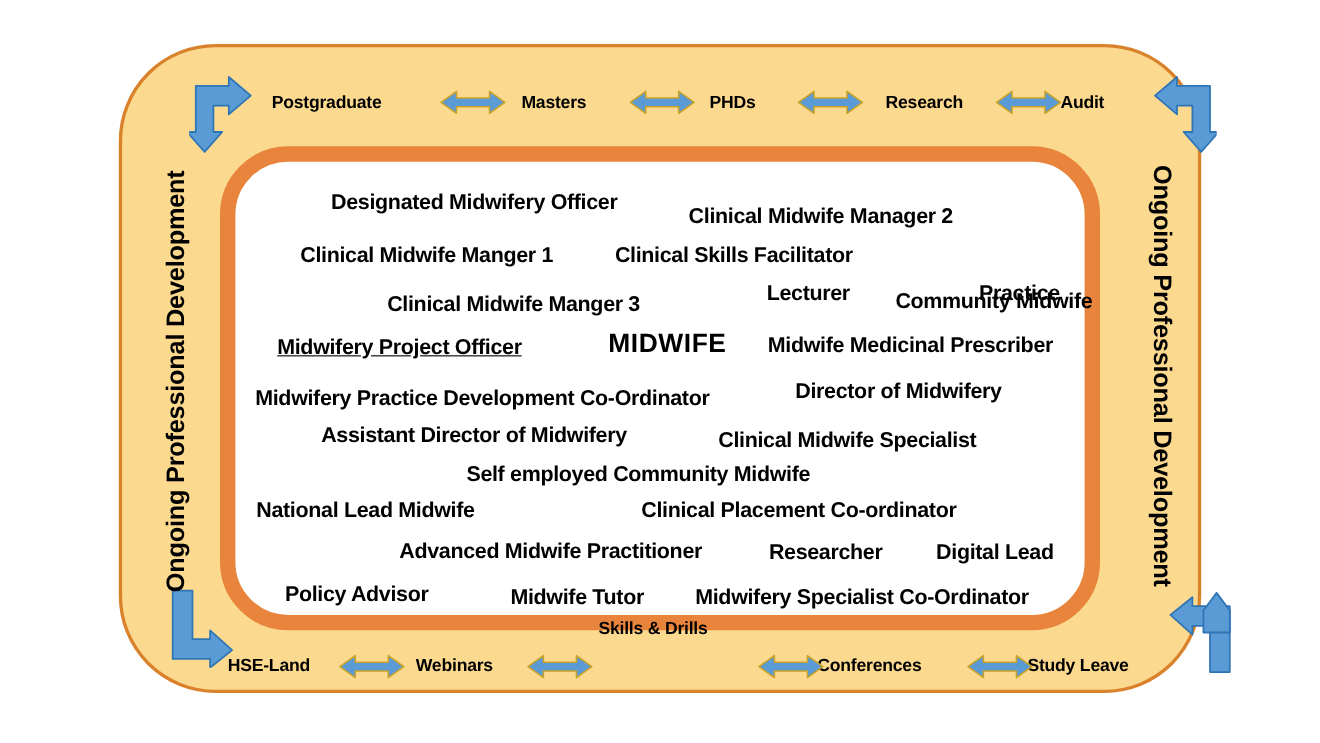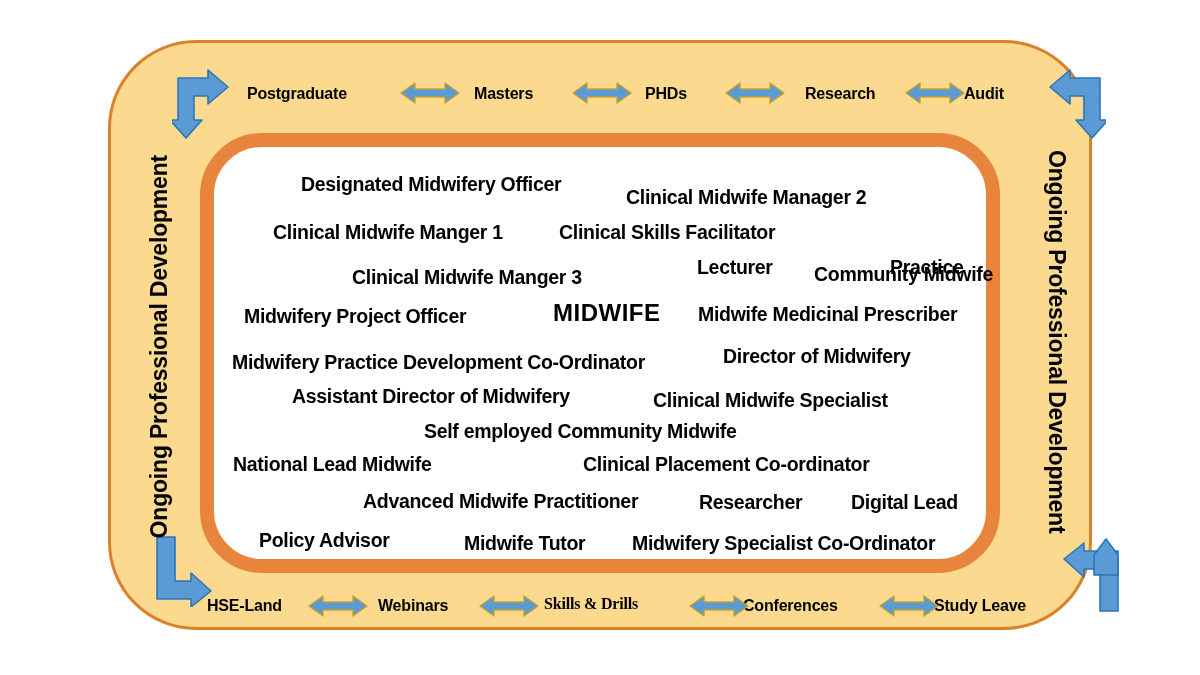--- a/index.html
+++ b/index.html
@@ -169,21 +169,21 @@
       </div>
       <div class="arrow" style="left: 904px; top: 80px;">
         <svg width="62" height="26" viewBox="0 0 62 26">
           <path d="M2,13 L16,3 L16,9 L46,9 L46,3 L60,13 L46,23 L46,17 L16,17 L16,23 Z" fill="#5B9BD5" stroke="#C9A227" stroke-width="1.4" stroke-linejoin="round"></path>
         </svg>
       </div>
     </div>
   <div id="bottom-track">
       <div class="t track-label" style="left: 207px; top: 598px;">HSE-Land</div>
       <div class="t track-label" style="left: 378px; top: 598px;">Webinars</div>
-      <div class="t track-label" style="left: 544px; top: 596px; font-family: Liberation Serif, serif;">Skills &amp; Drills</div>
+      <div class="t track-label" style="left: 544px; top: 564px;">Skills &amp; Drills</div>
       <div class="t track-label" style="left: 743px; top: 598px;">Conferences</div>
       <div class="t track-label" style="left: 934px; top: 598px;">Study Leave</div>
       <div class="arrow" style="left: 307px; top: 593px;">
         <svg width="62" height="26" viewBox="0 0 62 26">
           <path d="M2,13 L16,3 L16,9 L46,9 L46,3 L60,13 L46,23 L46,17 L16,17 L16,23 Z" fill="#5B9BD5" stroke="#C9A227" stroke-width="1.4" stroke-linejoin="round"></path>
         </svg>
       </div>
       <div class="arrow" style="left: 478px; top: 593px;">
         <svg width="62" height="26" viewBox="0 0 62 26">
           <path d="M2,13 L16,3 L16,9 L46,9 L46,3 L60,13 L46,23 L46,17 L16,17 L16,23 Z" fill="#5B9BD5" stroke="#C9A227" stroke-width="1.4" stroke-linejoin="round"></path>
@@ -202,21 +202,21 @@
     </div>
   <div id="roles-layer">
       <div class="t role" style="left: 301px; top: 175px;">Designated Midwifery Officer</div>
       <div class="t role" style="left: 626px; top: 188px;">Clinical Midwife Manager 2</div>
       <div class="t role" style="left: 273px; top: 223px;">Clinical Midwife Manger 1</div>
       <div class="t role" style="left: 559px; top: 223px;">Clinical Skills Facilitator</div>
       <div class="t role" style="left: 814px; top: 217px; margin-top: 48px;">Community Midwife</div>
       <div class="t role" style="left: 352px; top: 268px;">Clinical Midwife Manger 3</div>
       <div class="t role" style="left: 697px; top: 258px;">Lecturer</div>
       <div class="t role" style="left: 890px; top: 258px;">Practice</div>
-      <div class="t role" style="left: 244px; top: 307px;">Midwifery Project Officer</div>
+      <div class="t role" style="left: 252px; top: 307px; text-decoration: underline;">Midwifery Project Officer</div>
       <div class="t role center-word" style="left: 553px; top: 301px;">MIDWIFE</div>
       <div class="t role" style="left: 698px; top: 305px;">Midwife Medicinal Prescriber</div>
       <div class="t role" style="left: 232px; top: 347px; margin-top: 6px;">Midwifery Practice Development Co-Ordinator</div>
       <div class="t role" style="left: 723px; top: 347px;">Director of Midwifery</div>
       <div class="t role" style="left: 292px; top: 387px;">Assistant Director of Midwifery</div>
       <div class="t role" style="left: 653px; top: 391px;">Clinical Midwife Specialist</div>
       <div class="t role" style="left: 424px; top: 422px;">Self employed Community Midwife</div>
       <div class="t role" style="left: 233px; top: 455px;">National Lead Midwife</div>
       <div class="t role" style="left: 583px; top: 455px;">Clinical Placement Co-ordinator</div>
       <div class="t role" style="left: 363px; top: 492px;">Advanced Midwife Practitioner</div>

